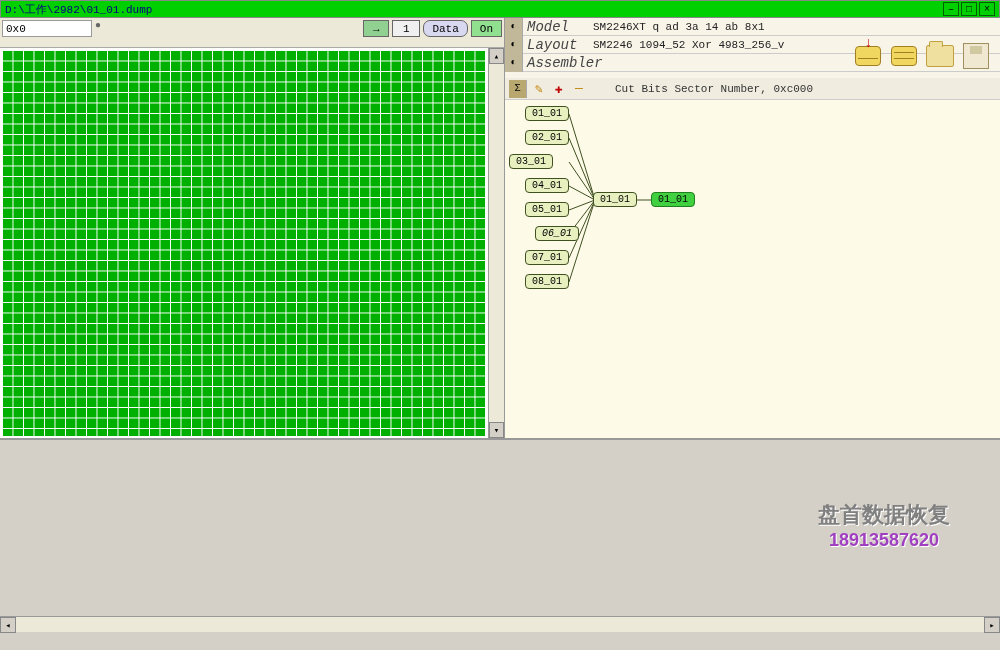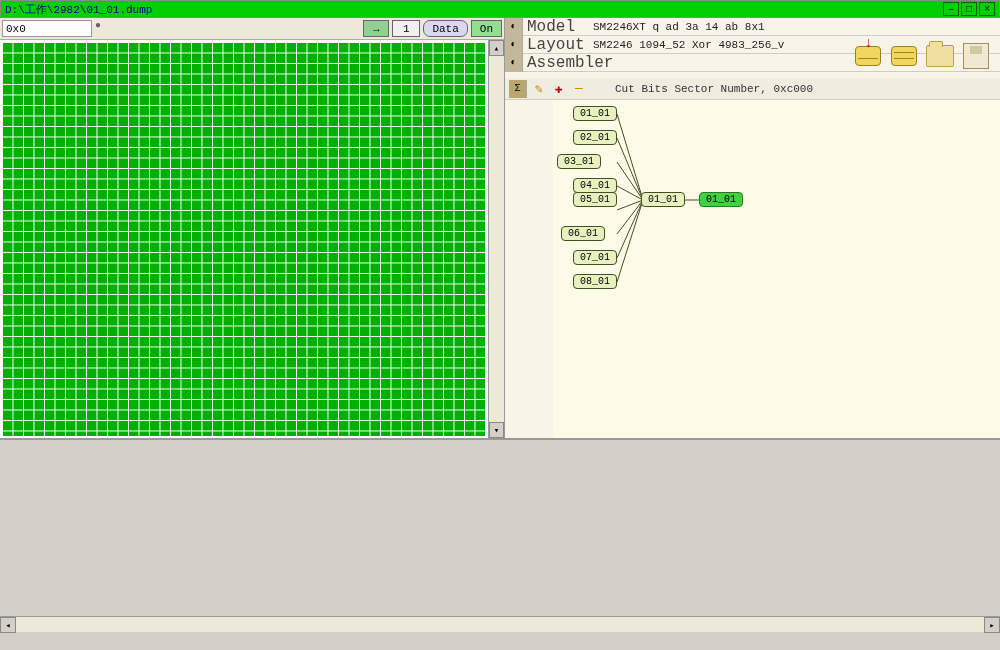--- a/index.html
+++ b/index.html
@@ -2,53 +2,53 @@
 <html><head>
 <meta charset="utf-8">
 <style>
 * { box-sizing: border-box; margin: 0; padding: 0; }
 body { font-family: "Courier New", monospace; font-size: 12px; background: #d4d0c8; width: 1000px; height: 650px; overflow: hidden; position: relative; }
 .titlebar { background: #00d000; height: 18px; display: flex; align-items: center; padding: 0 4px; border: 1px solid #888; }
 .titlebar-text { flex: 1; color: #000080; font-size: 11px; }
 .titlebar-btn { width: 16px; height: 14px; background: #00d000; border: 1px solid #006000; margin-left: 2px; display: flex; align-items: center; justify-content: center; font-size: 10px; cursor: pointer; }
 .main-area { display: flex; height: 420px; }
 .left-panel { width: 505px; display: flex; flex-direction: column; border-right: 1px solid #999; }
-.left-toolbar { height: 22px; background: #ece9d8; display: flex; align-items: flex-start; padding: 2px; gap: 3px; border-bottom: 1px solid #aaa; }
+.left-toolbar { height: 30px; background: #ece9d8; display: flex; align-items: flex-start; padding: 2px; gap: 3px; border-bottom: 1px solid #aaa; }
 .addr-input { width: 90px; height: 17px; border: 1px solid #999; background: #fff; padding: 0 3px; font-family: inherit; font-size: 11px; }
 .tb-btn { height: 17px; padding: 0 8px; border: 1px solid #666; background: #c0e0c0; font-family: inherit; font-size: 11px; cursor: pointer; display: flex; align-items: center; justify-content: center; }
 .tb-btn.arrow { background: #90d090; width: 26px; padding: 0; }
 .tb-btn.white { background: #f0f0f0; width: 28px; }
 .tb-btn.data { background: #d8d8f0; border-radius: 7px; }
 .tb-btn.on { background: #90e090; }
 .spacer { flex: 1; }
 .grid-wrap { flex: 1; position: relative; background: #fff; overflow: hidden; display: flex; }
 .grid-canvas { flex: 1; background: #fff; padding: 2px; }
 .grid-canvas .gridblock { width: 100%; height: 100%; background-image: linear-gradient(#fff 1px, transparent 1px), linear-gradient(90deg, #fff 1px, transparent 1px); background-size: 10.5px 10.5px; background-color: #00b000; }
 .vscroll { width: 16px; background: #ece9d8; border-left: 1px solid #999; display: flex; flex-direction: column; }
 .scroll-btn { height: 16px; background: #d4d0c8; border: 1px solid #888; display: flex; align-items: center; justify-content: center; font-size: 9px; cursor: pointer; }
 .scroll-track { flex: 1; background: #ece9d8; }
 .right-panel { flex: 1; display: flex; flex-direction: column; background: #f8f4e8; }
 .info-row { display: flex; align-items: center; height: 18px; border-bottom: 1px solid #ccc; }
 .info-icon { width: 18px; height: 18px; background: #c0b898; border-right: 1px solid #aaa; display: flex; align-items: center; justify-content: center; font-size: 10px; }
-.info-label { width: 70px; padding: 0 4px; font-size: 16px; color: #444; }
+.info-label { width: 70px; padding: 0 4px; font-size: 14px; color: #444; font-style: italic; }
 .info-value { flex: 1; font-size: 11px; color: #222; white-space: nowrap; overflow: hidden; }
 .icon-toolbar { position: absolute; right: 8px; top: 22px; display: flex; gap: 4px; }
 .big-icon { width: 32px; height: 32px; display: flex; align-items: center; justify-content: center; cursor: pointer; }
 .disk-icon { width: 26px; height: 20px; background: #f0d860; border: 1px solid #a08020; border-radius: 4px; position: relative; }
 .disk-icon::before, .disk-icon::after { content: ""; position: absolute; left: 2px; right: 2px; height: 1px; background: #a08020; }
 .disk-icon::before { top: 5px; } .disk-icon::after { top: 11px; }
 .disk-icon.arrow::before { content: "↓"; position: absolute; top: -12px; left: 8px; color: #c00000; font-weight: bold; height: auto; background: none; font-size: 14px; }
 .folder-icon { width: 28px; height: 22px; background: #f0e0a0; border: 1px solid #c0a040; border-radius: 2px; position: relative; }
 .folder-icon::before { content: ""; position: absolute; top: -5px; left: 2px; width: 12px; height: 5px; background: #f0e0a0; border: 1px solid #c0a040; border-bottom: none; border-radius: 2px 2px 0 0; }
 .floppy-icon { width: 26px; height: 26px; background: #f0e8d0; border: 1px solid #a09060; position: relative; }
 .floppy-icon::after { content: ""; position: absolute; top: 2px; left: 6px; width: 12px; height: 8px; background: #d0c8a0; }
 .action-toolbar { height: 22px; display: flex; align-items: center; padding: 2px 4px; gap: 4px; border-bottom: 1px solid #ccc; background: #f0ece0; }
 .act-icon { width: 16px; height: 16px; display: flex; align-items: center; justify-content: center; font-size: 13px; cursor: pointer; }
 .act-text { font-size: 11px; color: #333; margin-left: 24px; }
-.tree-area { flex: 1; background: #fdfae8; position: relative; padding: 10px; margin-left: 48px; }
+.tree-area { flex: 1; background: #fdfae8; position: relative; padding: 10px; }
 .node { position: absolute; background: #e8f0c0; border: 1px solid #405020; border-radius: 4px; padding: 1px 6px; font-size: 10px; font-family: inherit; }
 .node.green { background: #40d040; border-color: #208020; }
 svg.edges { position: absolute; top: 0; left: 0; pointer-events: none; }
 .bottom-panel { height: 194px; background: #d4d0c8; border-top: 2px solid #999; position: relative; }
 .watermark { position: absolute; right: 50px; top: 60px; text-align: center; }
 .wm-text { font-size: 22px; color: #808080; font-family: "SimSun", sans-serif; font-weight: bold; text-shadow: 1px 1px 0 #fff; }
 .wm-phone { font-size: 18px; color: #a040c0; font-weight: bold; font-family: sans-serif; text-shadow: 1px 1px 0 #fff; }
 .hscroll { position: absolute; bottom: 0; left: 0; right: 0; height: 16px; background: #ece9d8; border-top: 1px solid #999; display: flex; }
 .hscroll .scroll-track { flex: 1; }
 </style>
@@ -135,29 +135,33 @@
           <line x1="64" y1="134" x2="90" y2="100"></line>
           <line x1="64" y1="158" x2="90" y2="100"></line>
           <line x1="64" y1="182" x2="90" y2="100"></line>
           <line x1="130" y1="100" x2="148" y2="100"></line>
         </g>
       </svg>
       <div class="node" style="left:20px; top:6px;">01_01</div>
       <div class="node" style="left:20px; top:30px;">02_01</div>
       <div class="node" style="left:4px; top:54px;">03_01</div>
       <div class="node" style="left:20px; top:78px;text-align:center;">04_01</div>
-      <div class="node" style="left:20px; top:92px;">05_01</div>
-      <div class="node" style="left:8px; top:126px;">06_01</div>
+      <div class="node" style="left:20px; top:102px;">05_01</div>
+      <div class="node" style="left:30px; top:126px;font-style:italic;">06_01</div>
       <div class="node" style="left:20px; top:150px;">07_01</div>
       <div class="node" style="left:20px; top:174px;">08_01</div>
       <div class="node" style="left:88px; top:92px;">01_01</div>
       <div class="node green" style="left:146px; top:92px;">01_01</div>
     </div>
   </div>
 </div>
 
 <div class="bottom-panel">
+  <div class="watermark">
+    <div class="wm-text">盘首数据恢复</div>
+    <div class="wm-phone">18913587620</div>
+  </div>
   <div class="hscroll">
     <div class="scroll-btn" style="width:16px;">◂</div>
     <div class="scroll-track"></div>
     <div class="scroll-btn" style="width:16px;">▸</div>
   </div>
 </div>
 
 </body></html>

